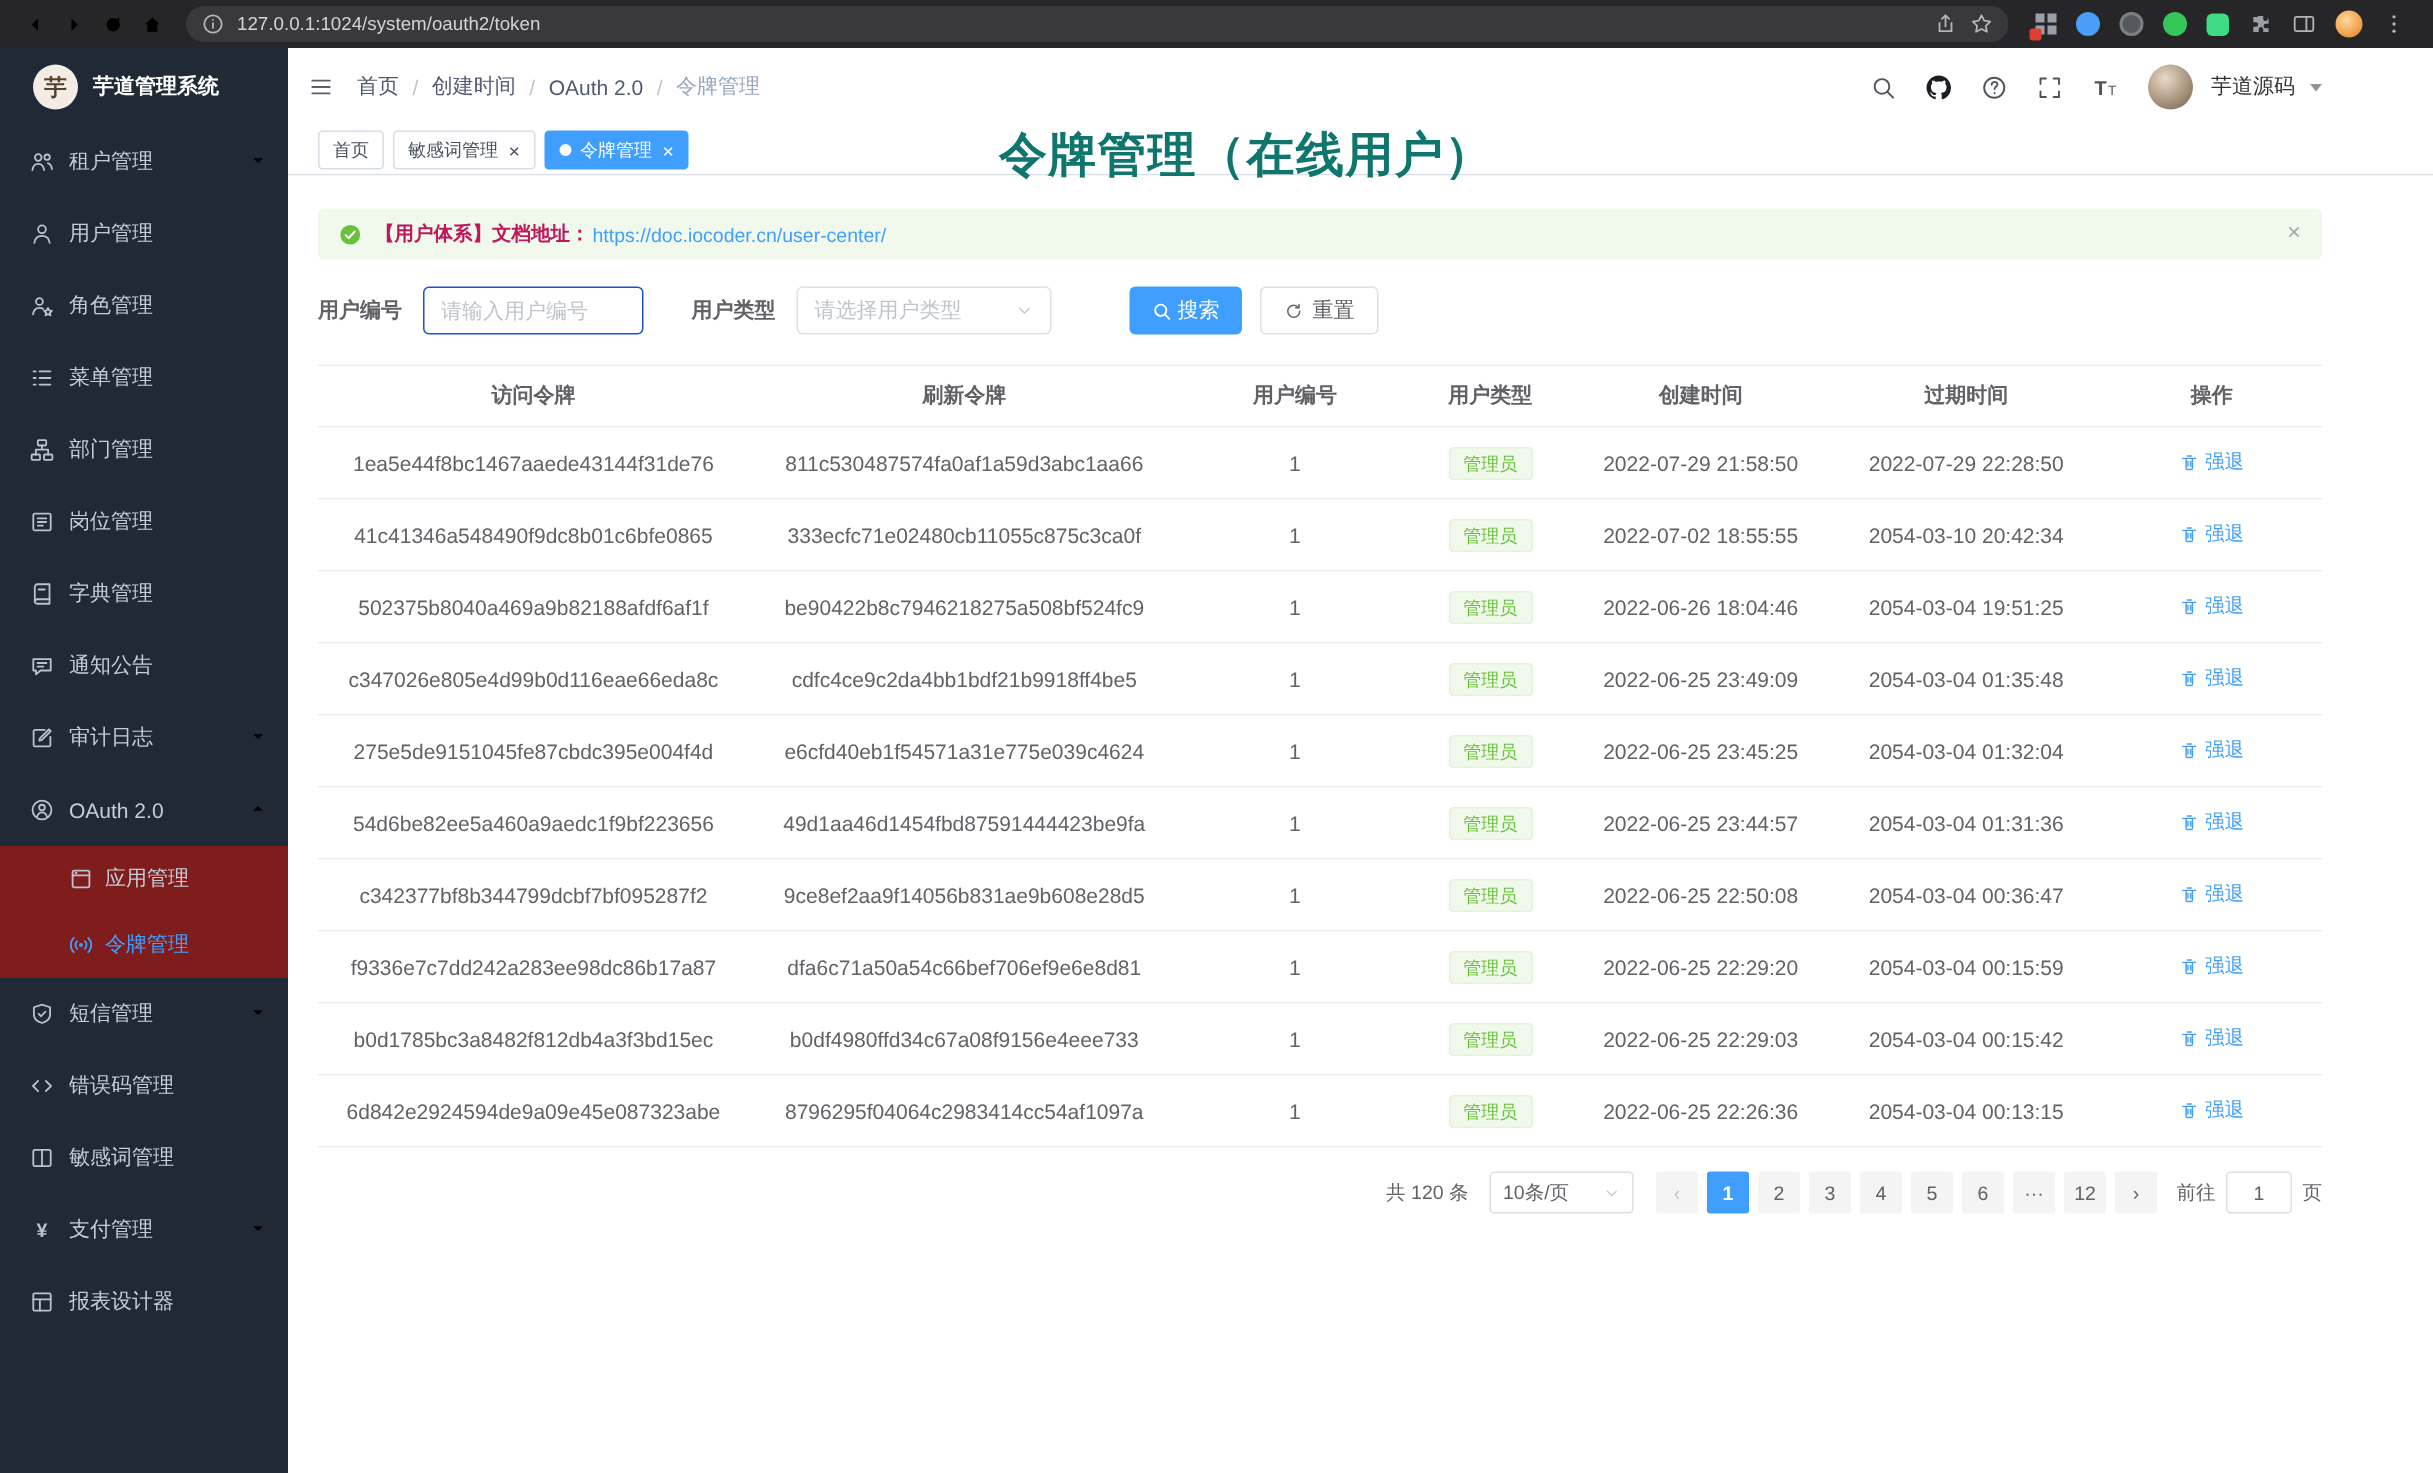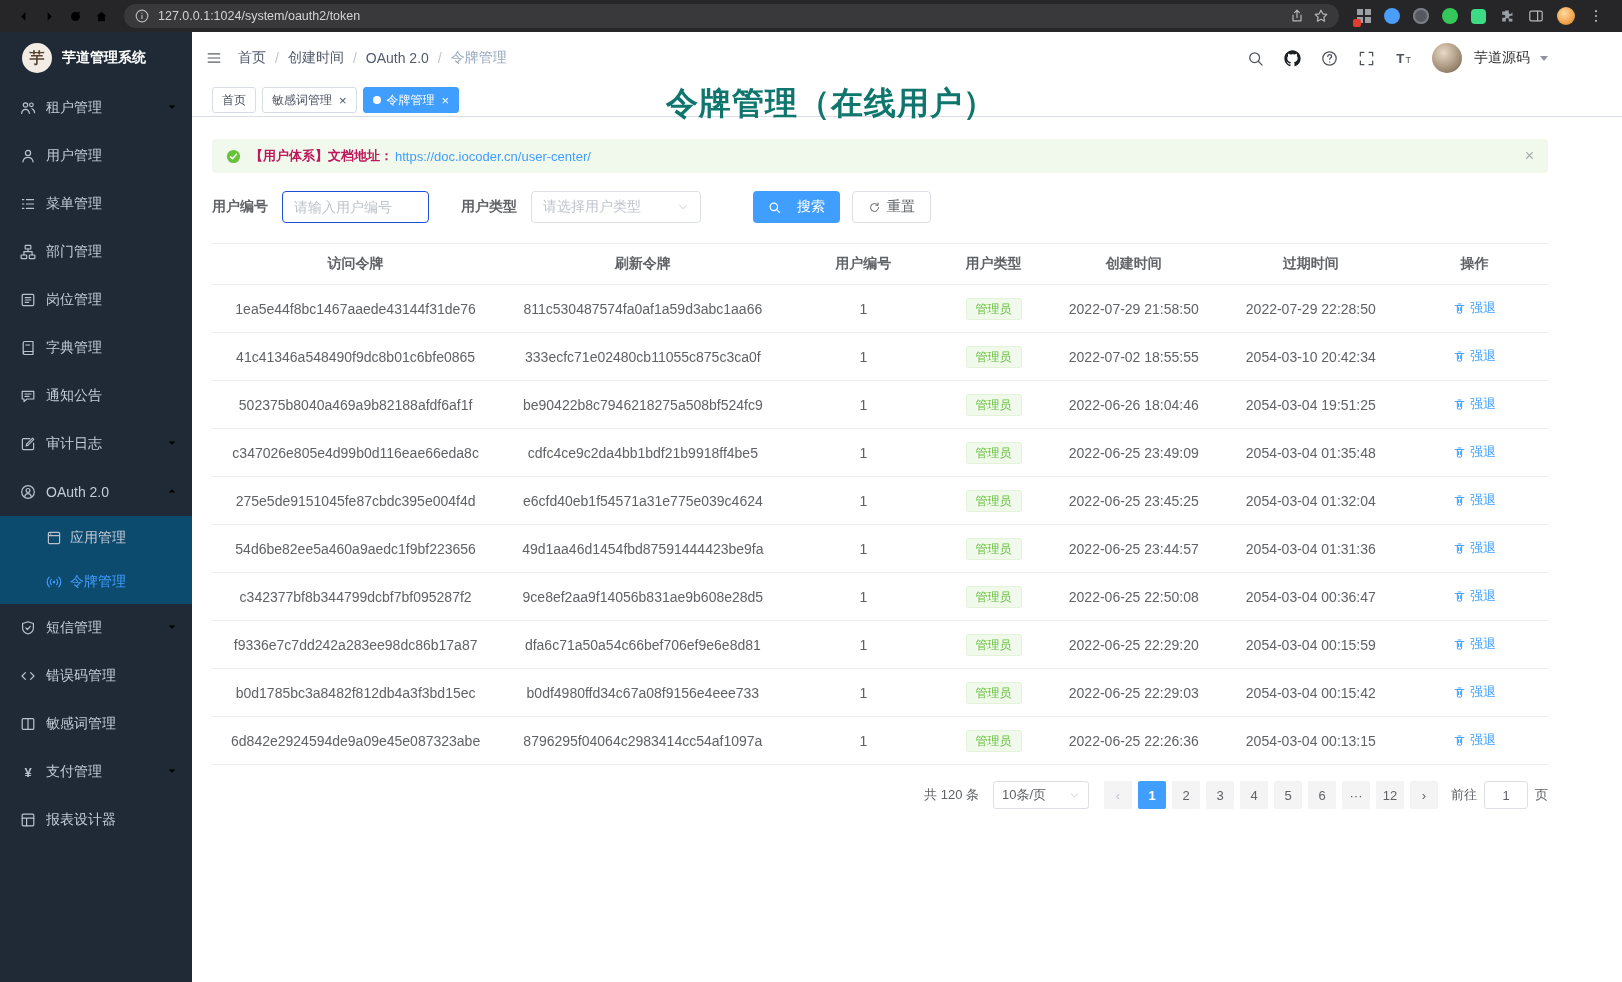--- a/index.html
+++ b/index.html
@@ -41,21 +41,21 @@
   .sidebar { width:192px; background:#1f2a36; flex:none; display:flex; flex-direction:column; overflow:hidden; }
   .logo { height:52px; display:flex; align-items:center; padding-left:22px; flex:none; }
   .logo-avatar { width:30px; height:30px; border-radius:50%; background:#f2ece4; color:#54422e; display:flex; align-items:center; justify-content:center; font-size:15px; font-weight:bold; }
   .logo-title { color:#fff; font-size:14px; font-weight:bold; margin-left:10px; }
   .menu { flex:1; overflow:hidden; }
   .menu-item { height:48px; display:flex; align-items:center; padding:0 14px 0 20px; color:#c4ccd6; font-size:14px; cursor:pointer; }
   .menu-item .icon { margin-right:10px; color:#bac3cd; }
   .chev { margin-left:auto; color:#93a1b0; }
   .chev svg { width:12px; height:12px; }
   .chev.up svg { transform:rotate(180deg); }
-  .submenu-item { height:44px; display:flex; align-items:center; padding-left:46px; background:#0c4a6e; color:#c4ccd6; font-size:14px; cursor:pointer; }
+  .submenu-item { height:44px; display:flex; align-items:center; padding-left:46px; background:#7f1d1d; color:#c4ccd6; font-size:14px; cursor:pointer; }
   .submenu-item .icon { margin-right:8px; color:#bac3cd; }
   .submenu-item.active { color:#409eff; }
   .submenu-item.active .icon { color:#409eff; }
 
   
   .main { flex:1; display:flex; flex-direction:column; min-width:0; }
 
   .navbar { height:52px; background:#fff; display:flex; align-items:center; padding:0 74px 0 14px; flex:none; }
   .hamburger { color:#5a5e66; margin-right:16px; cursor:pointer; }
   .breadcrumb { display:flex; align-items:center; font-size:14px; color:#515a6e; }
@@ -87,21 +87,21 @@
   .alert-close { margin-left:auto; color:#a8abb2; font-size:16px; cursor:pointer; line-height:1; }
 
   .filters { display:flex; align-items:center; margin-top:18px; }
   .filter-item { display:flex; align-items:center; margin-right:32px; }
   .f-label { font-size:14px; font-weight:bold; color:#606266; margin-right:14px; white-space:nowrap; }
   .f-input { width:147px; height:32px; border:1px solid #1d4ed8; border-radius:4px; padding:0 11px; font-size:14px; color:#606266; outline:none; font-family:inherit; }
   .f-input::placeholder { color:#bfc4cc; }
   .f-select { width:170px; height:32px; border:1px solid #dcdfe6; border-radius:4px; display:flex; align-items:center; justify-content:space-between; padding:0 11px; color:#bfc4cc; font-size:14px; cursor:pointer; background:#fff; }
   .f-select .icon { color:#c0c4cc; }
   .f-select .icon svg { width:12px; height:12px; }
-  .btn-primary { height:32px; background:#409eff; color:#fff; border:none; border-radius:4px; padding:0 15px; font-size:14px; display:inline-flex; align-items:center; gap:16px; margin-left:20px; cursor:pointer; font-family:inherit; }
+  .btn-primary { height:32px; background:#409eff; color:#fff; border:none; border-radius:4px; padding:0 15px; font-size:14px; display:inline-flex; align-items:center; gap:4px; margin-left:20px; cursor:pointer; font-family:inherit; }
   .btn-primary .icon svg { width:13px; height:13px; stroke-width:1.5; }
   .btn-plain { height:32px; background:#fff; color:#606266; border:1px solid #dcdfe6; border-radius:4px; padding:0 15px; font-size:14px; display:inline-flex; align-items:center; gap:6px; margin-left:12px; cursor:pointer; font-family:inherit; }
   .btn-plain .icon svg { width:13px; height:13px; }
 
   .data-table { width:100%; border-collapse:collapse; margin-top:20px; table-layout:fixed; }
   .data-table th { height:41px; font-size:14px; color:#606266; font-weight:bold; border-top:1px solid #ebeef5; border-bottom:1px solid #ebeef5; text-align:center; white-space:nowrap; }
   .data-table td { height:48px; font-size:14px; color:#606266; border-bottom:1px solid #ebeef5; text-align:center; white-space:nowrap; overflow:hidden; }
   .tag-success { display:inline-block; background:#f0f9eb; border:1px solid #e1f3d8; color:#67c23a; font-size:12px; padding:1px 9px; border-radius:3px; line-height:18px; }
   .link-danger { color:#409eff; font-size:13px; display:inline-flex; align-items:center; gap:4px; cursor:pointer; }
   .link-danger .icon { color:#409eff; }
@@ -219,20 +219,30 @@
             <svg viewBox="0 0 16 16">
               <circle cx="8" cy="4.9" r="2.6"></circle>
               <path d="M2.9 13.9c.4-3 2.4-4.6 5.1-4.6s4.7 1.6 5.1 4.6"></path>
             </svg>
           </span>
           <span>用户管理</span>
         </div>
         <div class="menu-item">
           <span class="icon">
             <svg viewBox="0 0 16 16">
+              <circle cx="6.3" cy="5" r="2.3"></circle>
+              <path d="M2 13.6c.4-2.8 2.1-4.3 4.3-4.3.9 0 1.8.2 2.5.7"></path>
+              <path d="M12 9.3l.8 1.6 1.8.3-1.3 1.2.3 1.8-1.6-.8-1.6.8.3-1.8-1.3-1.2 1.8-.3z"></path>
+            </svg>
+          </span>
+          <span>角色管理</span>
+        </div>
+        <div class="menu-item">
+          <span class="icon">
+            <svg viewBox="0 0 16 16">
               <path d="M2.4 3.6h1.4M6.4 3.6h7.2M2.4 8h1.4M6.4 8h7.2M2.4 12.4h1.4M6.4 12.4h7.2"></path>
             </svg>
           </span>
           <span>菜单管理</span>
         </div>
         <div class="menu-item">
           <span class="icon">
             <svg viewBox="0 0 16 16">
               <rect x="5.2" y="1.4" width="5.6" height="3.6" rx=".6"></rect>
               <rect x="1.1" y="11" width="5.6" height="3.6" rx=".6"></rect>

